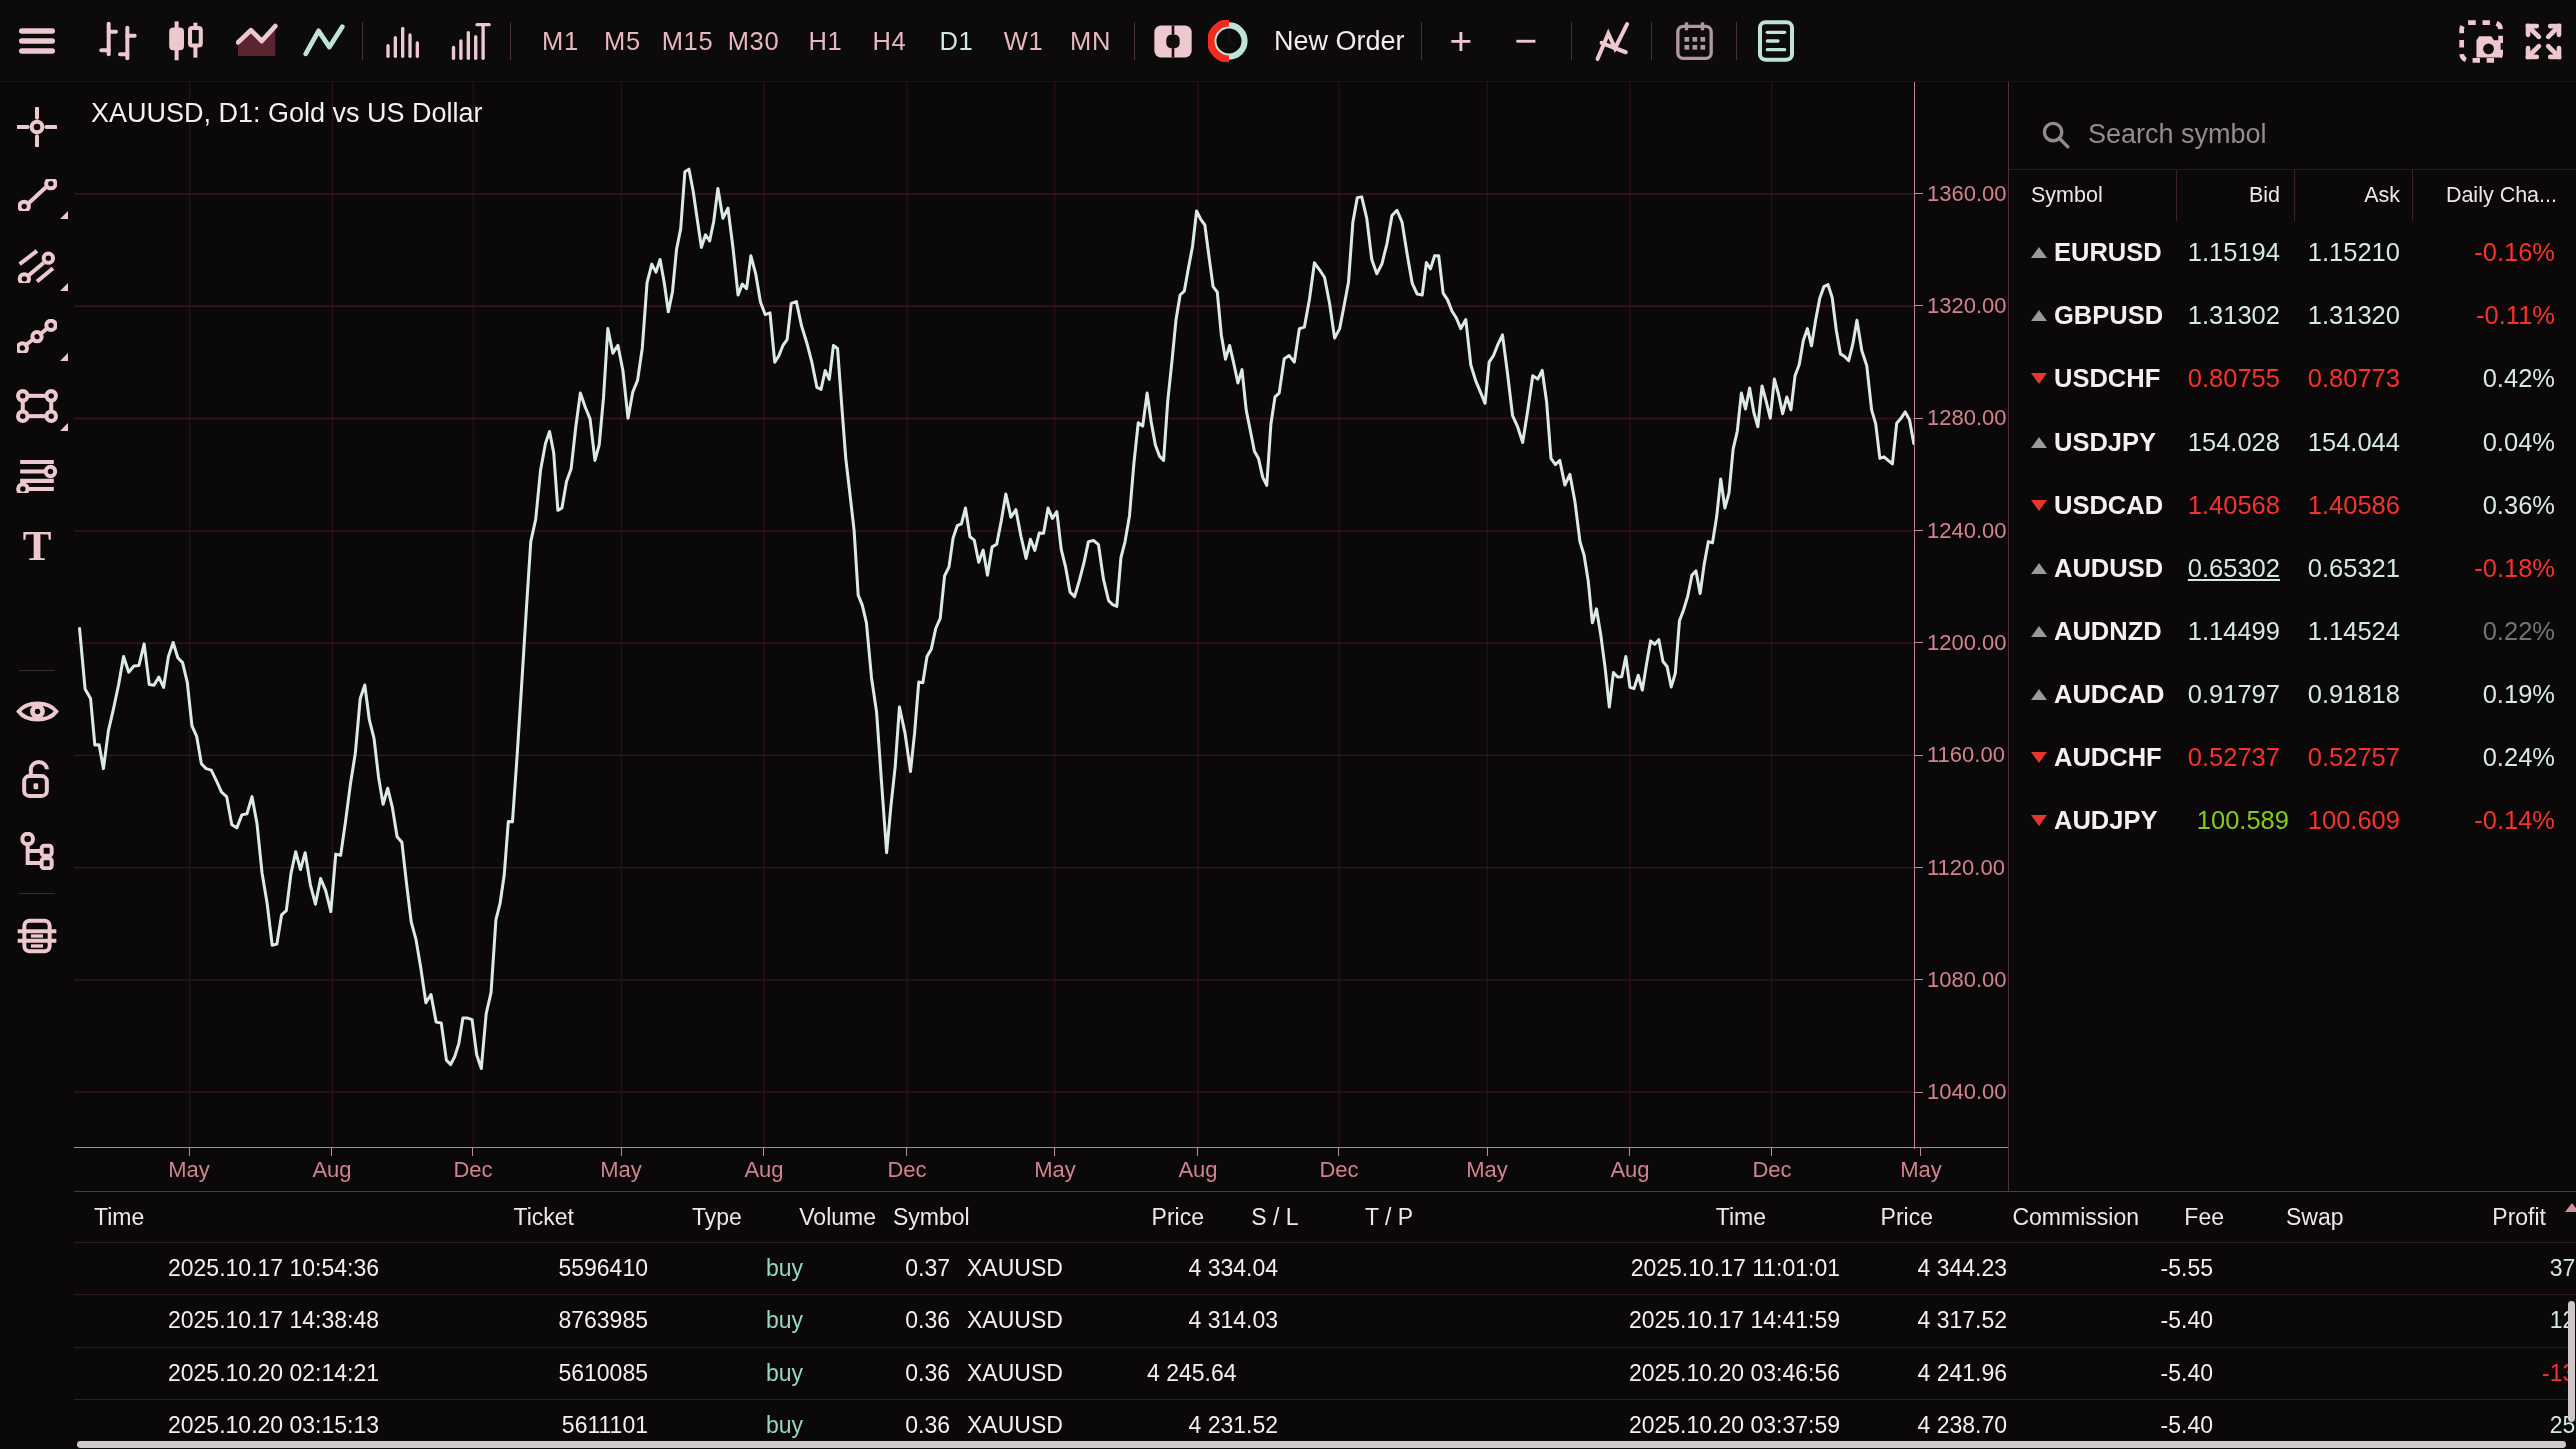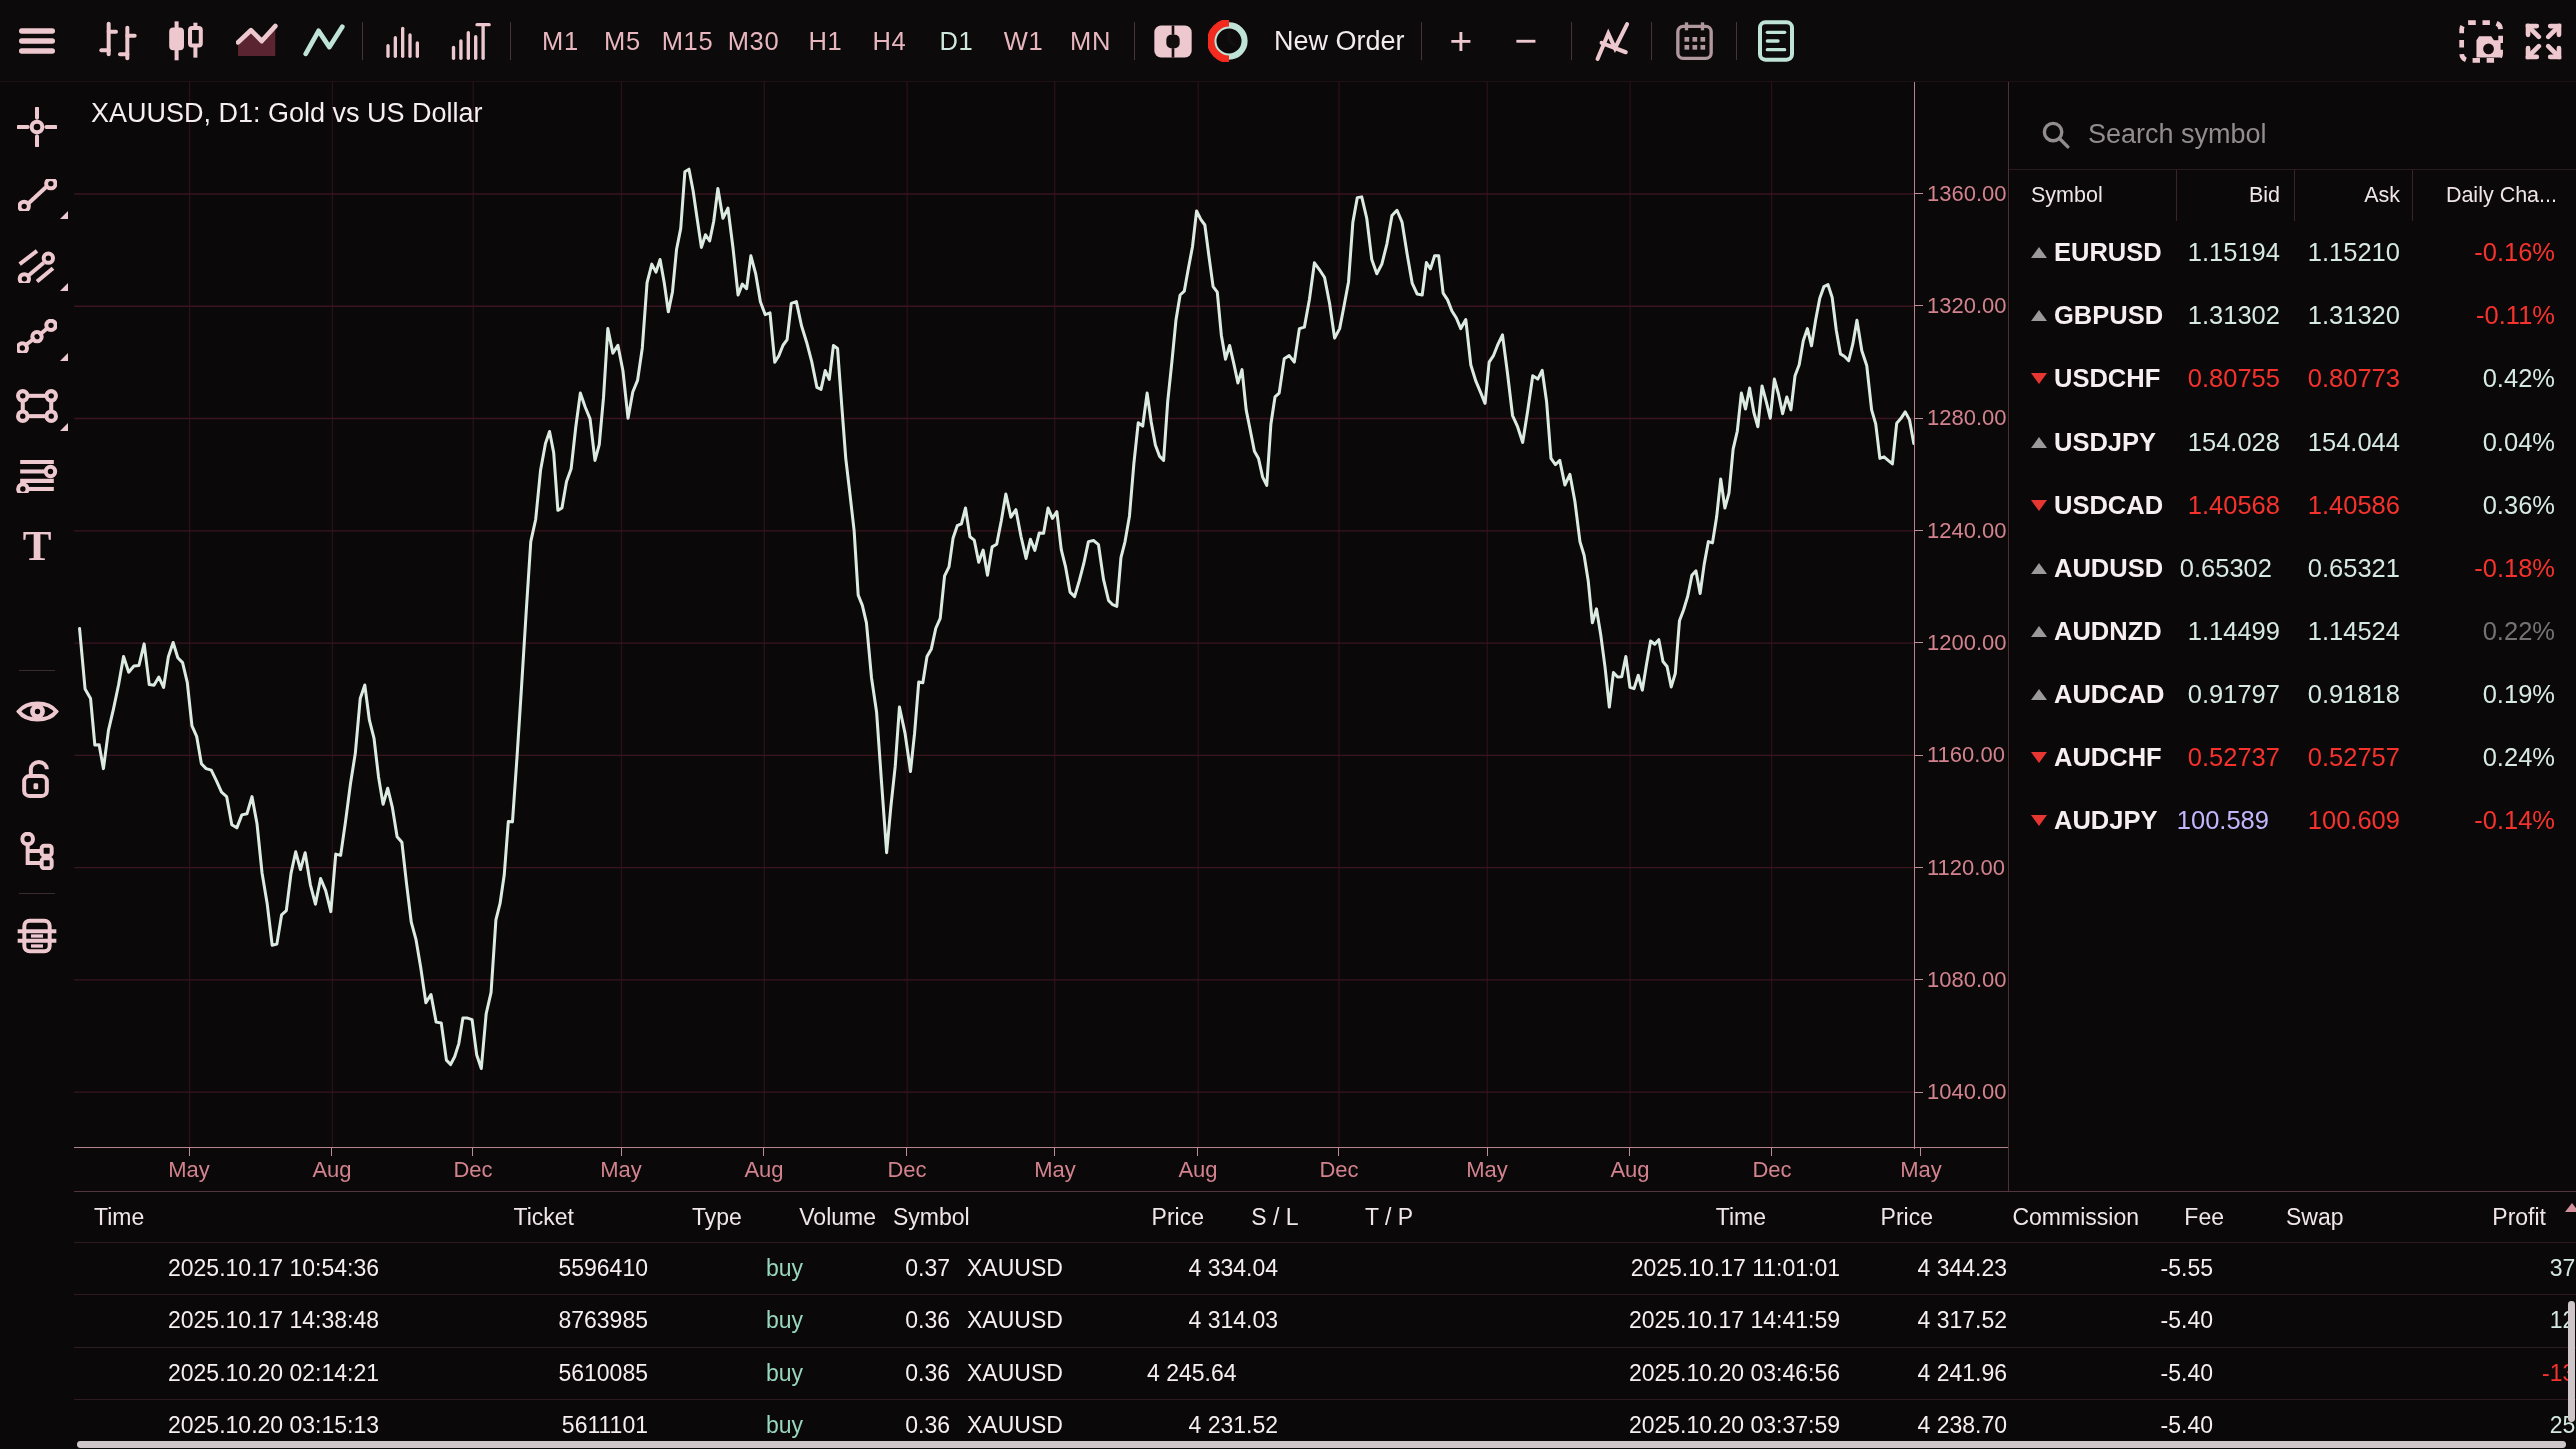--- a/index.html
+++ b/index.html
@@ -547,21 +547,21 @@
     <div class="mwrow" style="top: 474px;">
       <span class="arrow-dn" style="left: 22px;"></span>
       <div class="mwcell" style="left: 45px; color: rgb(246, 238, 241); font-weight: 600;">USDCAD</div>
       <div class="mwcell" style="left: 97px; width: 174px; text-align: right; color: rgb(245, 50, 44);">1.40568</div>
       <div class="mwcell" style="left: 217px; width: 174px; text-align: right; color: rgb(245, 50, 44);">1.40586</div>
       <div class="mwcell" style="left: 372px; width: 174px; text-align: right; color: rgb(214, 233, 226);">0.36%</div>
     </div>
     <div class="mwrow" style="top: 537px;">
       <span class="arrow-up" style="left: 22px;"></span>
       <div class="mwcell" style="left: 45px; color: rgb(246, 238, 241); font-weight: 600;">AUDUSD</div>
-      <div class="mwcell" style="left: 89px; width: 174px; text-align: right; color: rgb(214, 233, 226);">0.65302</div>
+      <div class="mwcell" style="left: 97px; width: 174px; text-align: right; color: rgb(214, 233, 226); text-decoration: underline;">0.65302</div>
       <div class="mwcell" style="left: 217px; width: 174px; text-align: right; color: rgb(214, 233, 226);">0.65321</div>
       <div class="mwcell" style="left: 372px; width: 174px; text-align: right; color: rgb(245, 50, 44);">-0.18%</div>
     </div>
     <div class="mwrow" style="top: 600px;">
       <span class="arrow-up" style="left: 22px;"></span>
       <div class="mwcell" style="left: 45px; color: rgb(246, 238, 241); font-weight: 600;">AUDNZD</div>
       <div class="mwcell" style="left: 97px; width: 174px; text-align: right; color: rgb(214, 233, 226);">1.14499</div>
       <div class="mwcell" style="left: 217px; width: 174px; text-align: right; color: rgb(214, 233, 226);">1.14524</div>
       <div class="mwcell" style="left: 372px; width: 174px; text-align: right; color: #737373;">0.22%</div>
     </div>
@@ -575,21 +575,21 @@
     <div class="mwrow" style="top: 726px;">
       <span class="arrow-dn" style="left: 22px;"></span>
       <div class="mwcell" style="left: 45px; color: rgb(246, 238, 241); font-weight: 600;">AUDCHF</div>
       <div class="mwcell" style="left: 97px; width: 174px; text-align: right; color: rgb(245, 50, 44);">0.52737</div>
       <div class="mwcell" style="left: 217px; width: 174px; text-align: right; color: rgb(245, 50, 44);">0.52757</div>
       <div class="mwcell" style="left: 372px; width: 174px; text-align: right; color: rgb(214, 233, 226);">0.24%</div>
     </div>
     <div class="mwrow" style="top: 789px;">
       <span class="arrow-dn" style="left: 22px;"></span>
       <div class="mwcell" style="left: 45px; color: rgb(246, 238, 241); font-weight: 600;">AUDJPY</div>
-      <div class="mwcell" style="left: 86px; width: 174px; text-align: right; color: #c4b5fd;">100.589</div>
+      <div class="mwcell" style="left: 106px; width: 174px; text-align: right; color: #84cc16;">100.589</div>
       <div class="mwcell" style="left: 217px; width: 174px; text-align: right; color: rgb(245, 50, 44);">100.609</div>
       <div class="mwcell" style="left: 372px; width: 174px; text-align: right; color: rgb(245, 50, 44);">-0.14%</div>
     </div>
   </div>
 
 <div id="trades">
   <div id="trades-topline"></div>
   <div id="trades-header">
       <div class="trh" style="left: 94px; width: 309px; text-align: left;">Time</div>
       <div class="trh" style="left: 416px; width: 158px; text-align: right;">Ticket</div>

